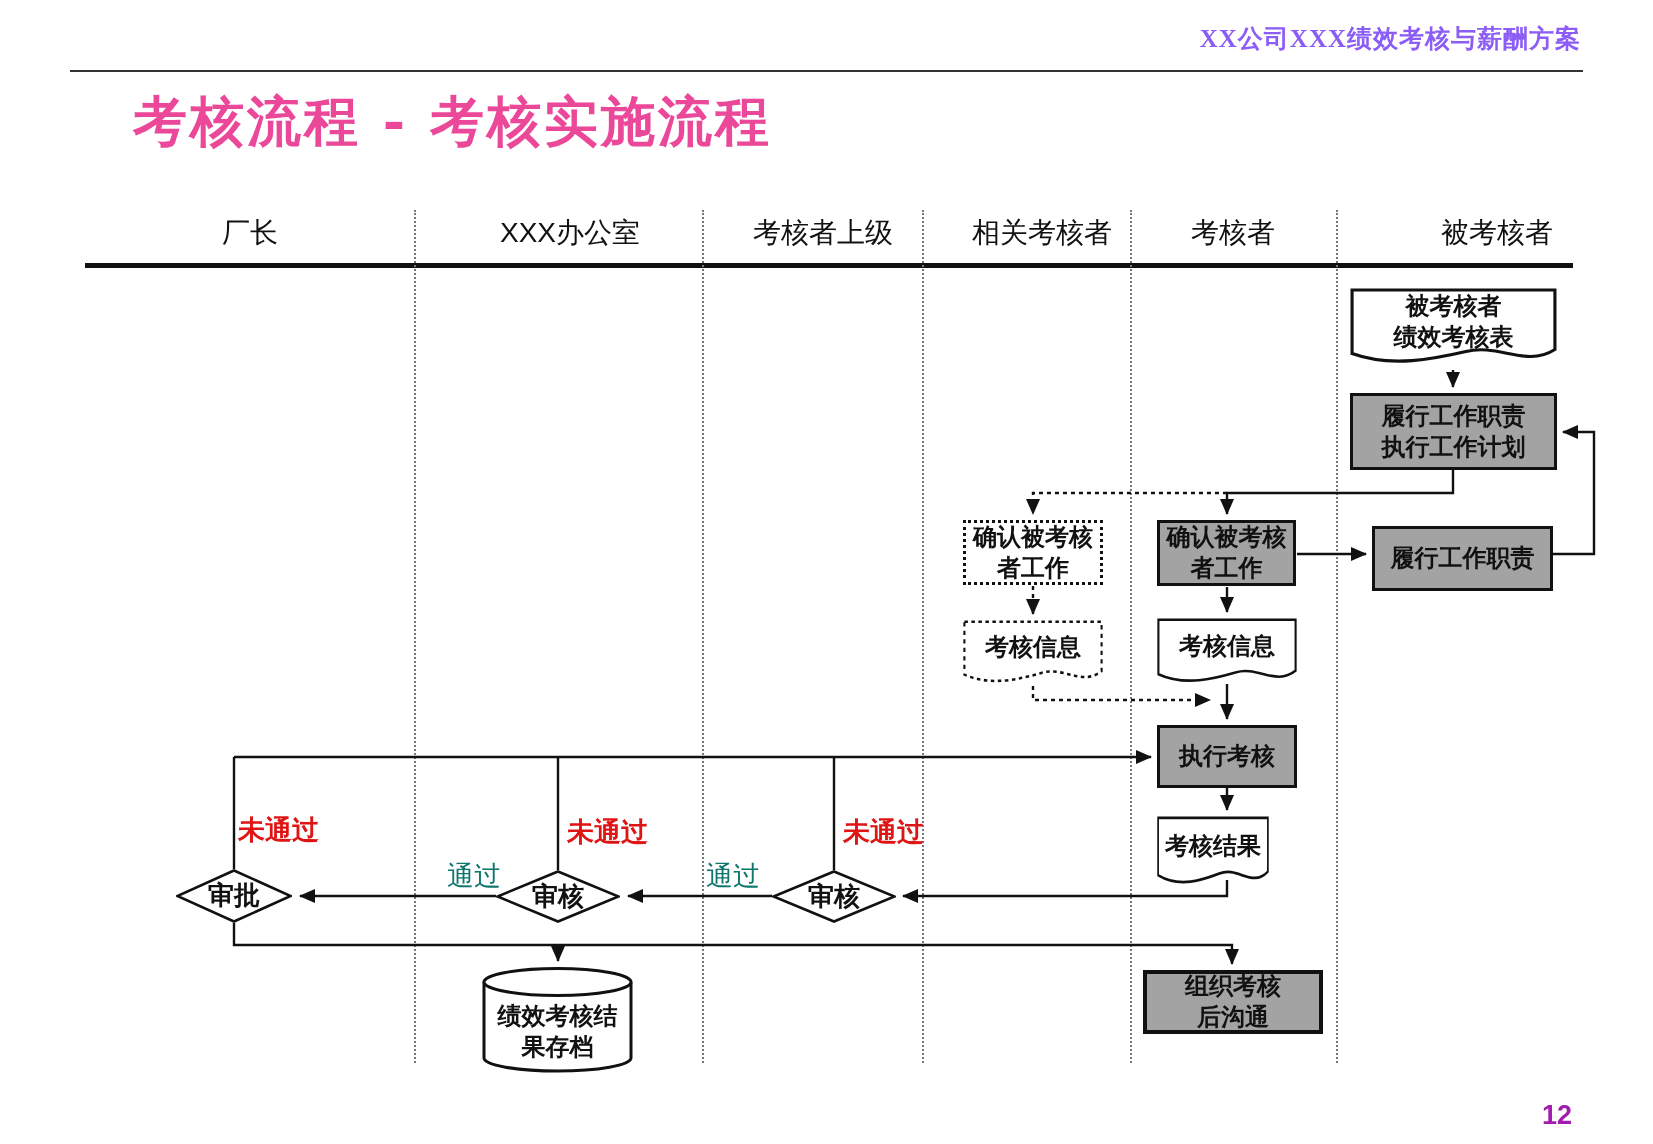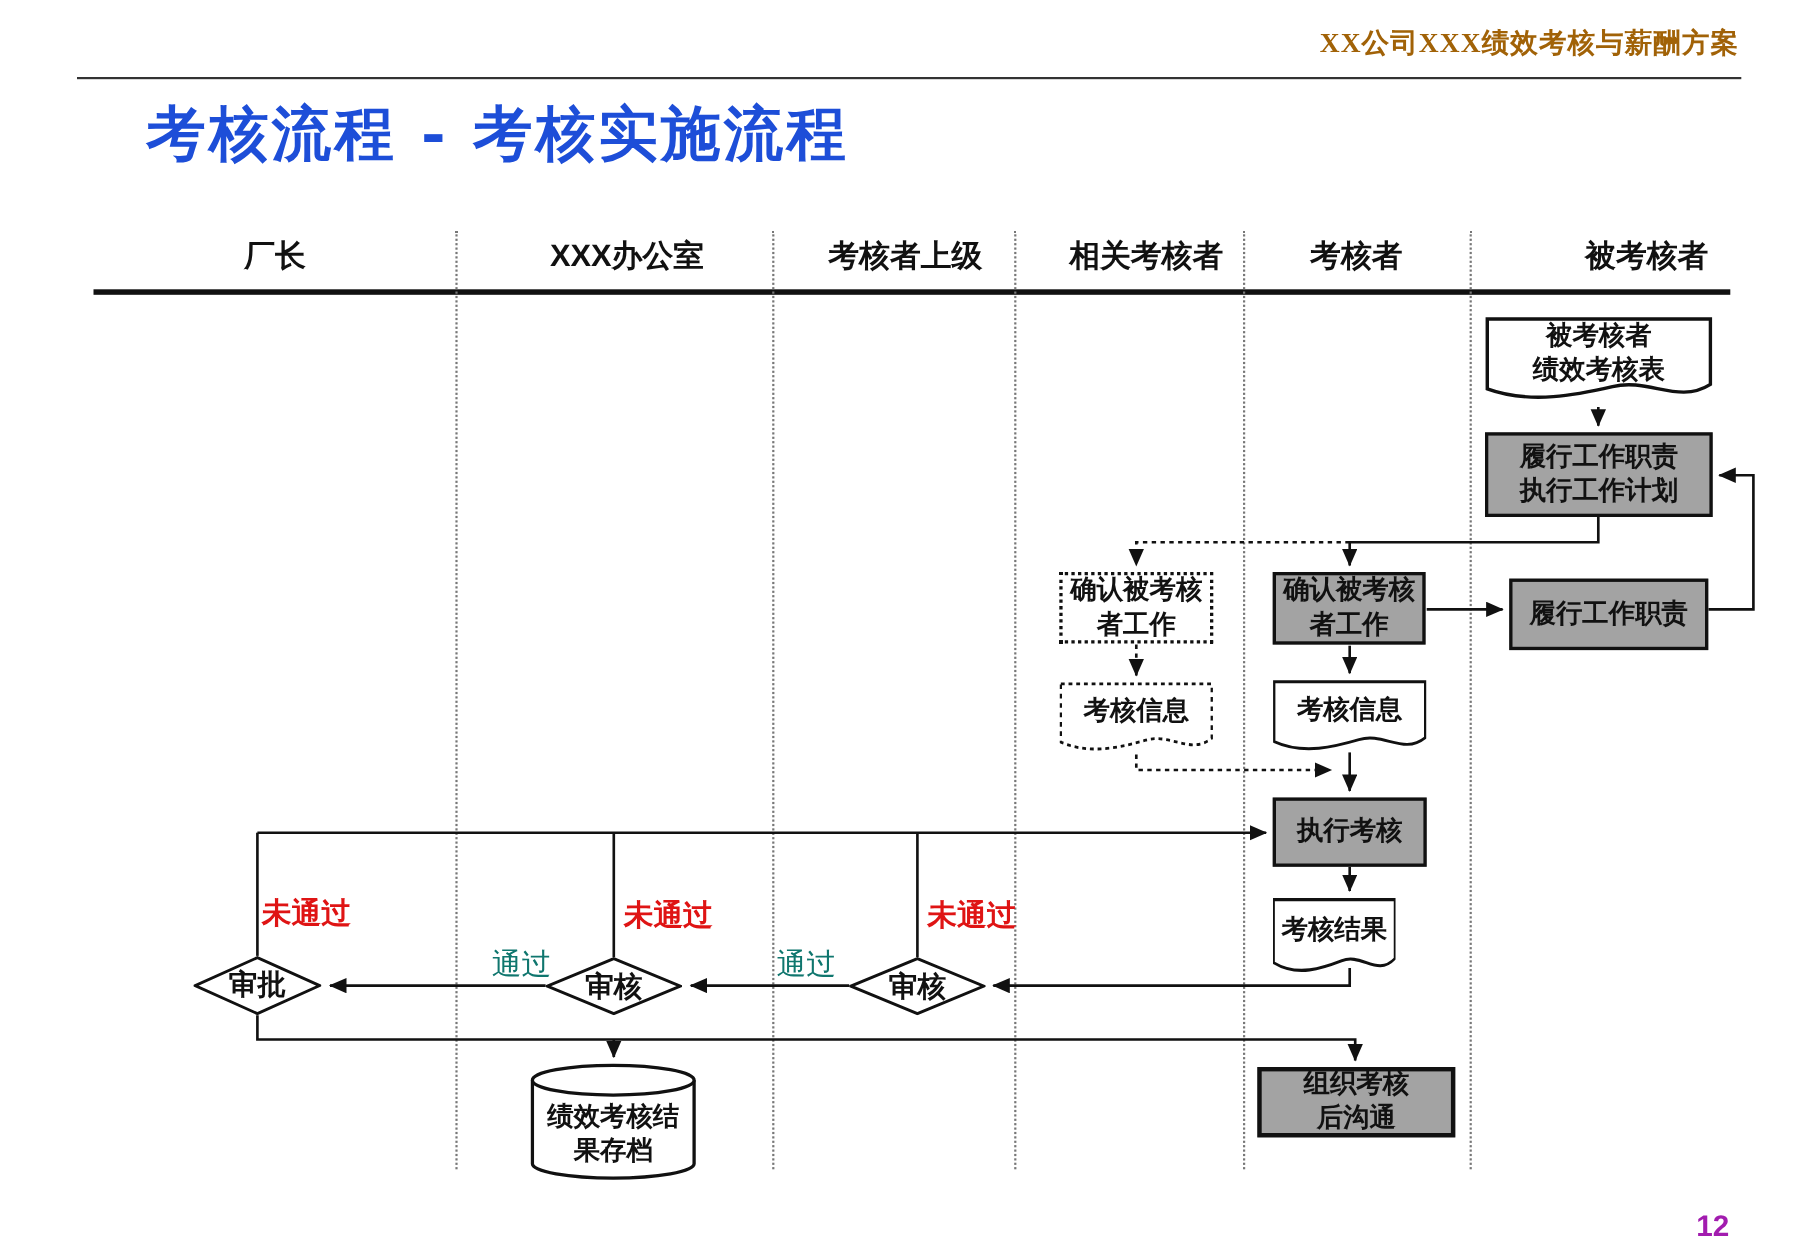--- a/index.html
+++ b/index.html
@@ -1,28 +1,28 @@
 <!DOCTYPE html>
 <html><head>
 <meta charset="utf-8">
 <style>
   html,body{margin:0;padding:0;background:#fff;}
   #slide{position:relative;width:1653px;height:1144px;background:#ffffff;
          font-family:"Liberation Sans",sans-serif;color:#111;overflow:hidden;}
 
   .hdr{position:absolute;top:22px;right:72px;font-family:"Liberation Serif",serif;
-       font-weight:bold;font-size:25px;color:#a16207;letter-spacing:1px;}
+       font-weight:bold;font-size:25px;color:#8b5cf6;letter-spacing:1px;}
   .rule-thin{position:absolute;left:70px;top:70px;width:1513px;height:2px;background:#333;}
   .rule-thick{position:absolute;left:85px;top:263px;width:1488px;height:5px;background:#111;}
   .title{position:absolute;left:133px;top:86px;font-family:"DejaVu Serif",serif;
-         font-weight:bold;font-size:54px;letter-spacing:3px;color:#1d4ed8;}
+         font-weight:bold;font-size:54px;letter-spacing:3px;color:#ec4899;}
   .pageno{position:absolute;right:81px;top:1100px;font-size:27px;font-weight:bold;color:#a21caf;}
 
   .lane-label{position:absolute;top:214px;transform:translateX(-50%);
-              font-size:28px;font-weight:bold;white-space:nowrap;z-index:2;}
+              font-size:28px;font-weight:normal;white-space:nowrap;z-index:2;}
   .divider{position:absolute;top:210px;height:853px;width:0;
            border-left:2px dotted #777;z-index:0;}
 
   #edges{position:absolute;left:0;top:0;z-index:1;}
 
   .node{position:absolute;display:flex;align-items:center;justify-content:center;
         text-align:center;font-weight:bold;font-size:24px;line-height:1.28;
         white-space:pre-line;z-index:2;}
   .proc{border:3px solid #111;background:#a3a3a3;}
   .proc.thick{border-width:4px;}

